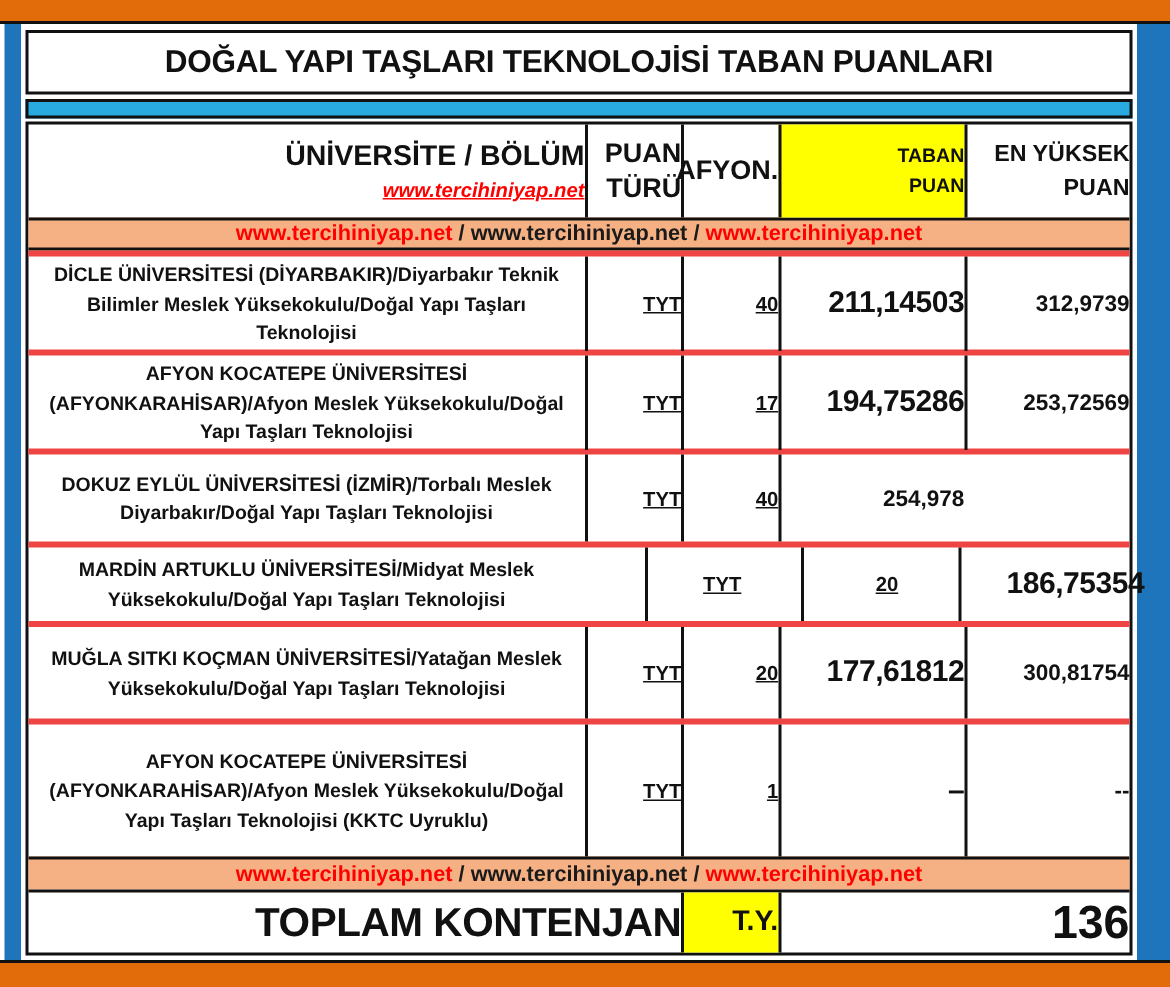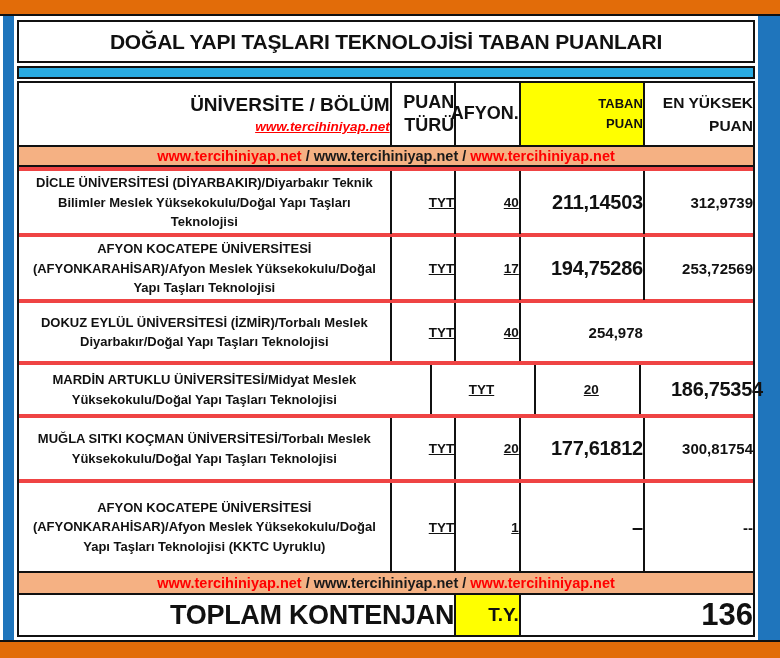--- a/index.html
+++ b/index.html
@@ -157,21 +157,21 @@
 
     <div class="grid-row data-row row-4">
       <div class="uni-cell">MARDİN ARTUKLU ÜNİVERSİTESİ/Midyat Meslek Yüksekokulu/Doğal Yapı Taşları Teknolojisi</div>
       <div class="type-cell">TYT</div>
       <div class="quota-cell">20</div>
       <div class="base-cell">186,75354</div>
       <div class="high-cell">237,45328</div>
     </div>
 
     <div class="grid-row data-row row-5">
-      <div class="uni-cell">MUĞLA SITKI KOÇMAN ÜNİVERSİTESİ/Torbalı Meslek Yüksekokulu/Doğal Yapı Taşları Teknolojisi</div>
+      <div class="uni-cell">MUĞLA SITKI KOÇMAN ÜNİVERSİTESİ/Yatağan Meslek Yüksekokulu/Doğal Yapı Taşları Teknolojisi</div>
       <div class="type-cell">TYT</div>
       <div class="quota-cell">20</div>
       <div class="base-cell">177,61812</div>
       <div class="high-cell">300,81754</div>
     </div>
 
     <div class="grid-row data-row row-6">
       <div class="uni-cell">AFYON KOCATEPE ÜNİVERSİTESİ (AFYONKARAHİSAR)/Afyon Meslek Yüksekokulu/Doğal Yapı Taşları Teknolojisi (KKTC Uyruklu)</div>
       <div class="type-cell">TYT</div>
       <div class="quota-cell">1</div>

